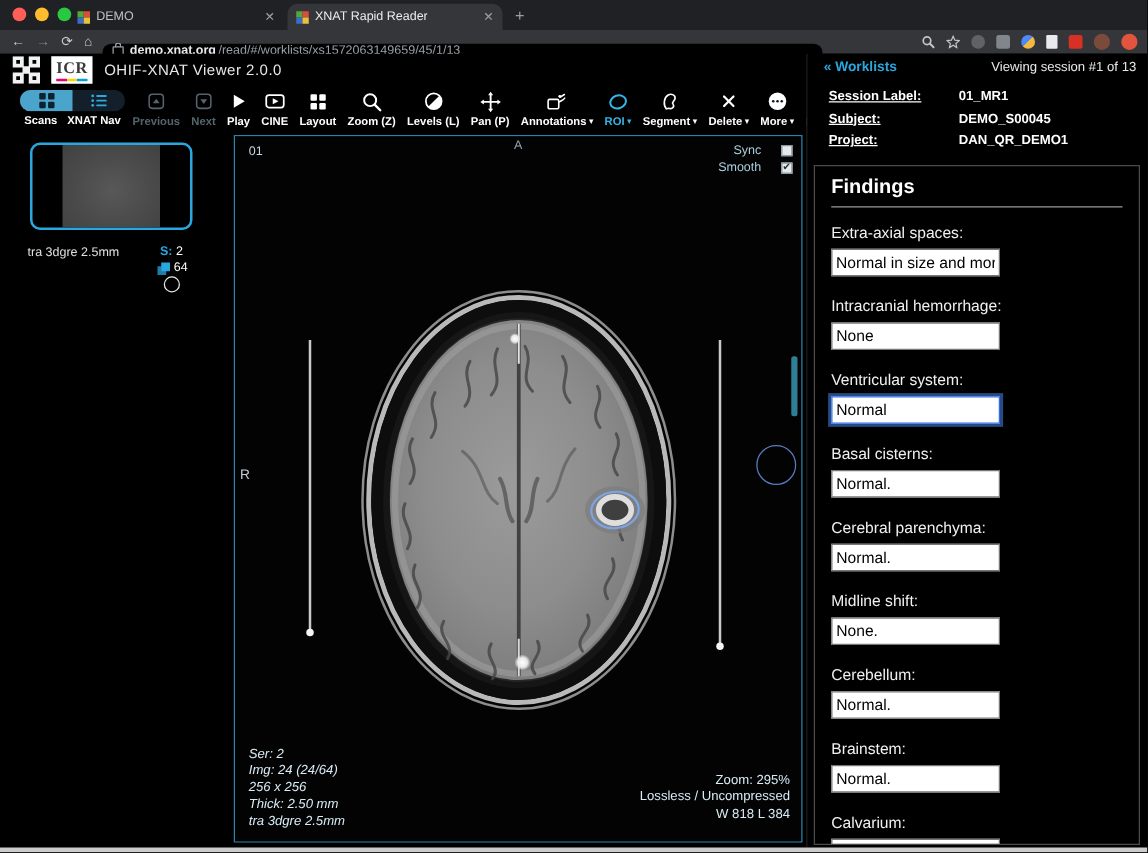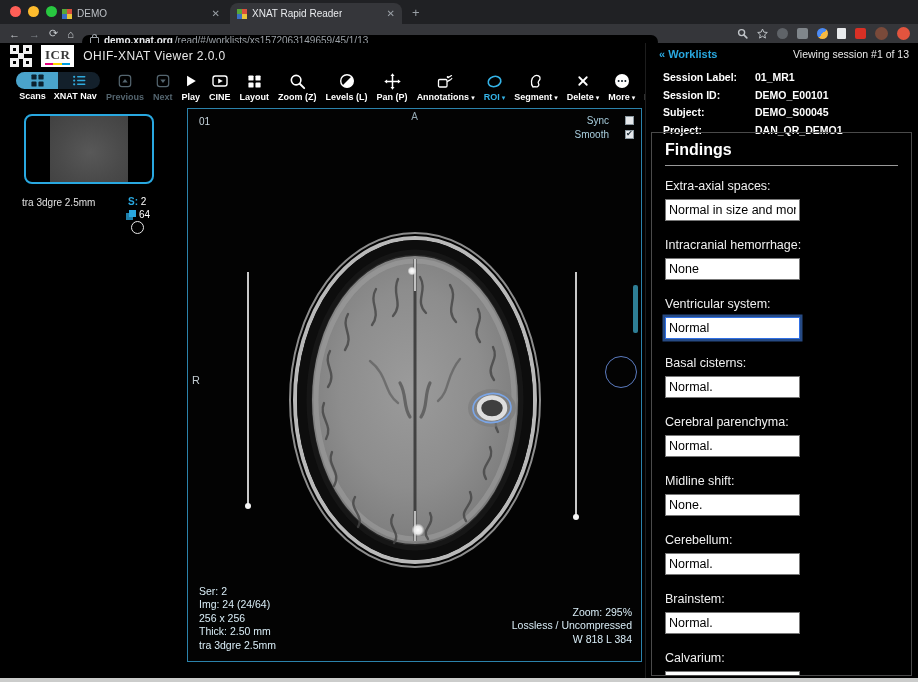--- a/index.html
+++ b/index.html
@@ -32,21 +32,21 @@
   .cic{width:11px;height:11px;display:inline-block;color:#c0c4c8}
   .cic svg{display:block}
   .ext1{background:#5f6368;border-radius:50%}.ext2{background:#80868b;border-radius:2px}
   .ext3{background:linear-gradient(135deg,#4c8bf5 50%,#f5b942 50%);border-radius:50%}
   .ext4{background:#e8eaed;border-radius:1px;width:9px}.ext5{background:#d93025;border-radius:2px}
   .avatar{width:13px;height:13px;border-radius:50%;background:#7a4a3a}
   .profile{width:13px;height:13px;border-radius:50%;background:#e2543e}
   
   .app{position:absolute;top:43px;left:0;right:0;bottom:4px;background:#000;}
   .bottomstrip{position:absolute;left:0;right:0;bottom:0;height:4px;background:#cbcccb;}
-  .appleft{position:absolute;left:0;top:0;width:645px;bottom:12px;}
+  .appleft{position:absolute;left:0;top:0;width:645px;bottom:0;}
   .appheader{position:absolute;top:0;left:0;right:0;height:26px;display:flex;align-items:center;padding-left:10px;gap:9px;}
   .xnatlogo{width:22px;height:22px;flex:0 0 auto}
   .icrlogo{background:#fff;padding:1px 4px 2px 4px;line-height:1;}
   .icrtext{font-size:13px;font-weight:bold;color:#3a3a3a;letter-spacing:.5px;font-family:"Liberation Serif",serif;}
   .icrbar{height:2.5px;margin-top:1px;background:linear-gradient(90deg,#e6007e 0 33%,#ffd500 33% 66%,#009fe3 66% 100%);}
   .apptitle{font-size:12px;color:#e8e8e8;letter-spacing:.4px;}
   
   .toolbar{position:absolute;top:26px;left:0;right:0;height:36px;display:flex;align-items:flex-start;padding:3px 6px 0 16px;box-sizing:border-box;gap:3px;}
   .tb-btn{display:flex;flex-direction:column;align-items:center;padding:0 3px;color:#fff;cursor:pointer;}
   .tb-icn{height:18px;display:flex;align-items:center;justify-content:center;}
@@ -80,33 +80,33 @@
   .circic{position:absolute;left:131px;top:116px;width:11px;height:11px;border:1.3px solid #e8e8e8;border-radius:50%;}
   
   .viewport{position:absolute;left:187px;top:3px;right:3px;bottom:4px;border:1px solid #2b82ab;background:#000;overflow:hidden;}
   .vp-ovl{position:absolute;z-index:5;}
   .vp-num{left:11px;top:7px;font-size:10px;color:#c8d6de;}
   .vp-a{left:50%;top:2px;transform:translateX(-50%);font-size:10px;color:#93a7b2;}
   .vp-chkrow{right:7px;display:flex;align-items:center;gap:16px;font-size:10px;color:#a9cede;}
   .cb{width:9px;height:9px;background:#e6e9ec;border:1px solid #8b98a0;box-sizing:border-box;display:inline-block;position:relative;}
   .cb.checked:after{content:"✔";position:absolute;left:0px;top:-2px;font-size:8px;color:#1b2a33;}
   .vp-r{left:4px;top:265px;font-size:11px;color:#c2ccd1;}
-  .vp-bl{left:11px;bottom:9px;font-size:10.5px;line-height:13.5px;color:#d8ecf6;}
+  .vp-bl{left:11px;bottom:9px;font-size:10.5px;line-height:13.5px;color:#d8ecf6;font-style:italic;}
   .vp-br{right:9px;bottom:15px;font-size:10.5px;line-height:13.5px;color:#d8ecf6;text-align:right;}
   .vp-scroll{position:absolute;right:3px;top:176px;width:5px;height:48px;background:#2e7e95;border-radius:2px;z-index:6;}
   .vp-cursor{position:absolute;left:417px;top:247px;width:30px;height:30px;border:1.5px solid #5b7bc0;border-radius:50%;z-index:6;}
   .mri{position:absolute;left:0;top:0;z-index:1;}
   
   .rpanel{position:absolute;left:645px;right:0;top:0;bottom:0;background:#000;border-left:1px solid #1d1d1d;}
   .rp-head{display:flex;justify-content:space-between;align-items:baseline;padding:5px 9px 0 13px;}
   .worklists{color:#29a8e0;font-size:11px;font-weight:bold;cursor:pointer;}
   .viewingsession{color:#e8e8e8;font-size:10.5px;}
   .sessinfo{margin:11px 0 0 17px;}
   .sessrow{display:flex;font-size:10.5px;font-weight:bold;color:#fff;margin-bottom:5.5px;}
-  .sessrow .sl{width:92px;}
+  .sessrow .sl{width:104px;text-decoration:underline;}
   .findings{position:absolute;left:5px;right:6px;top:89px;bottom:2px;border:1px solid #4a4a4a;padding:8px 13px;box-sizing:border-box;overflow:hidden;}
   .findtitle{font-size:16px;font-weight:bold;color:#fff;margin:0 0 6px 0;}
   .findhr{border:none;border-top:1px solid #999;margin:0 0 13px 0;}
   .field{margin-bottom:17px;}
   .field label{display:block;font-size:12.5px;color:#f0f0f0;margin-bottom:6px;}
   .finding-input{width:127px;height:20px;background:#fff;border:1px solid #777;border-radius:0;
     font-size:12.5px;color:#000;padding:0 3px;font-family:"Liberation Sans",sans-serif;box-sizing:content-box;}
   .finding-input.focused{border:1px solid #2f6fe4;box-shadow:0 0 0 2.5px rgba(70,135,240,.55);}
 </style>
 </head>
@@ -558,24 +558,20 @@
       <div class="rp-head">
         <span class="worklists">« Worklists</span>
         <span class="viewingsession">Viewing session #1 of 13</span>
       </div>
       <div class="sessinfo" id="sessinfo">
           <div class="sessrow">
             <span class="sl">Session Label:</span>
             <span>01_MR1</span>
           </div>
           <div class="sessrow">
-            <span class="sl">Session ID:</span>
-            <span>DEMO_E00101</span>
-          </div>
-          <div class="sessrow">
             <span class="sl">Subject:</span>
             <span>DEMO_S00045</span>
           </div>
           <div class="sessrow">
             <span class="sl">Project:</span>
             <span>DAN_QR_DEMO1</span>
           </div>
         </div>
       <div class="findings">
         <div class="findtitle">Findings</div>

